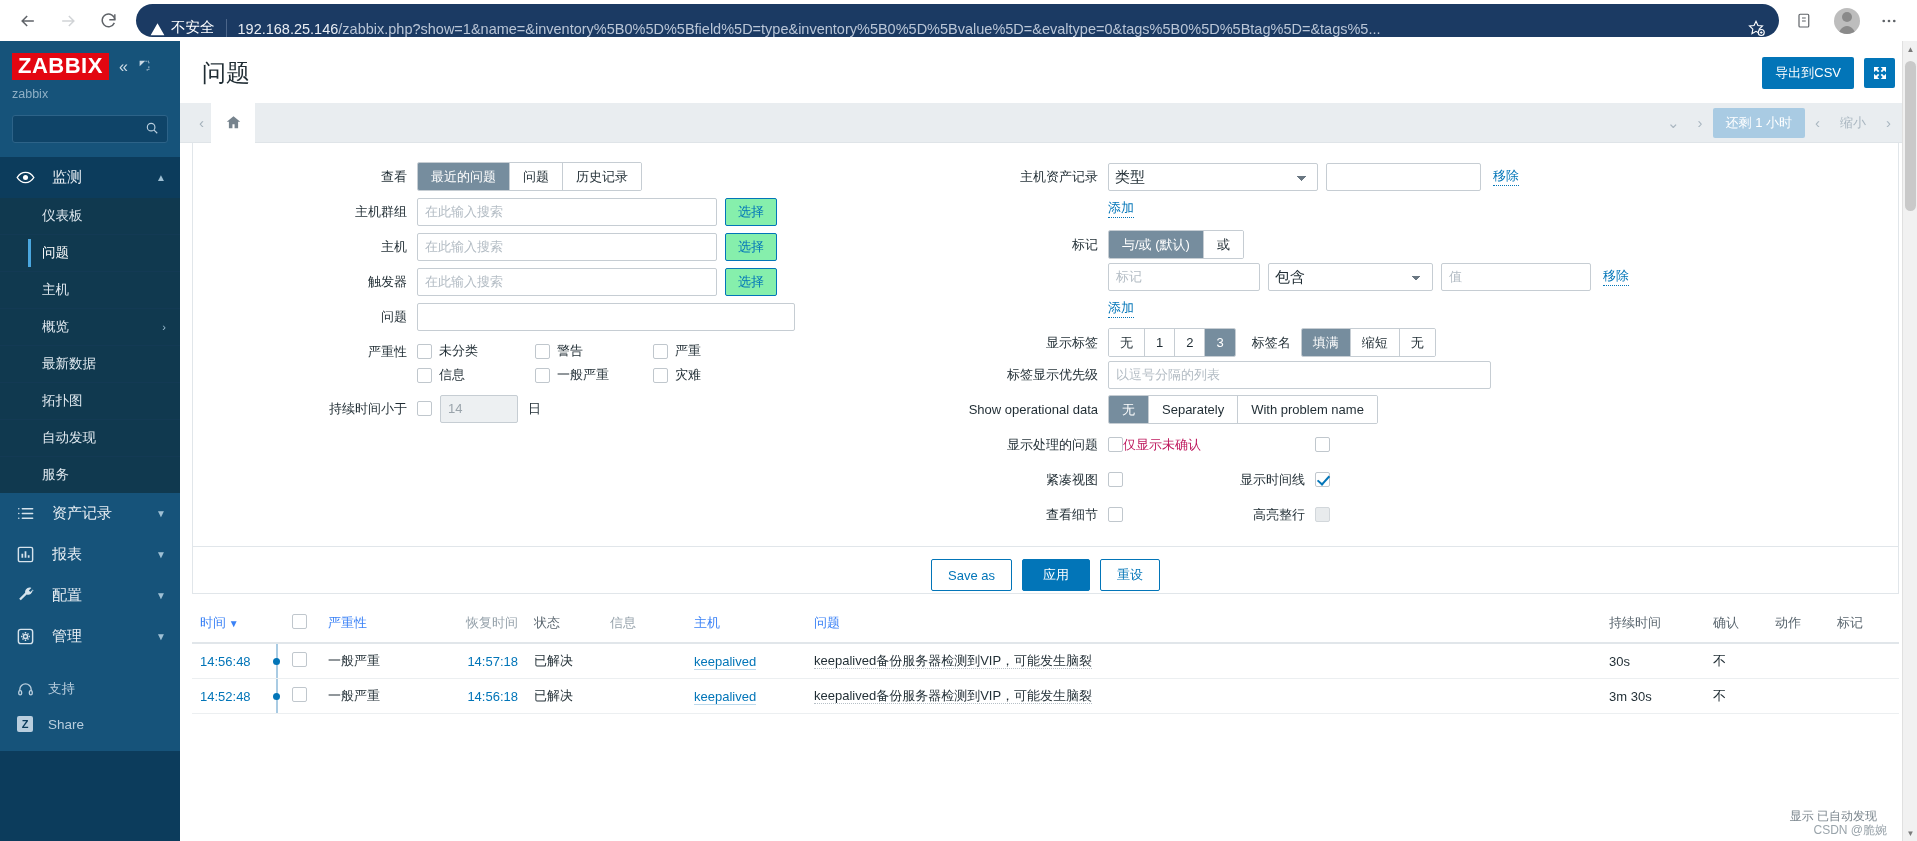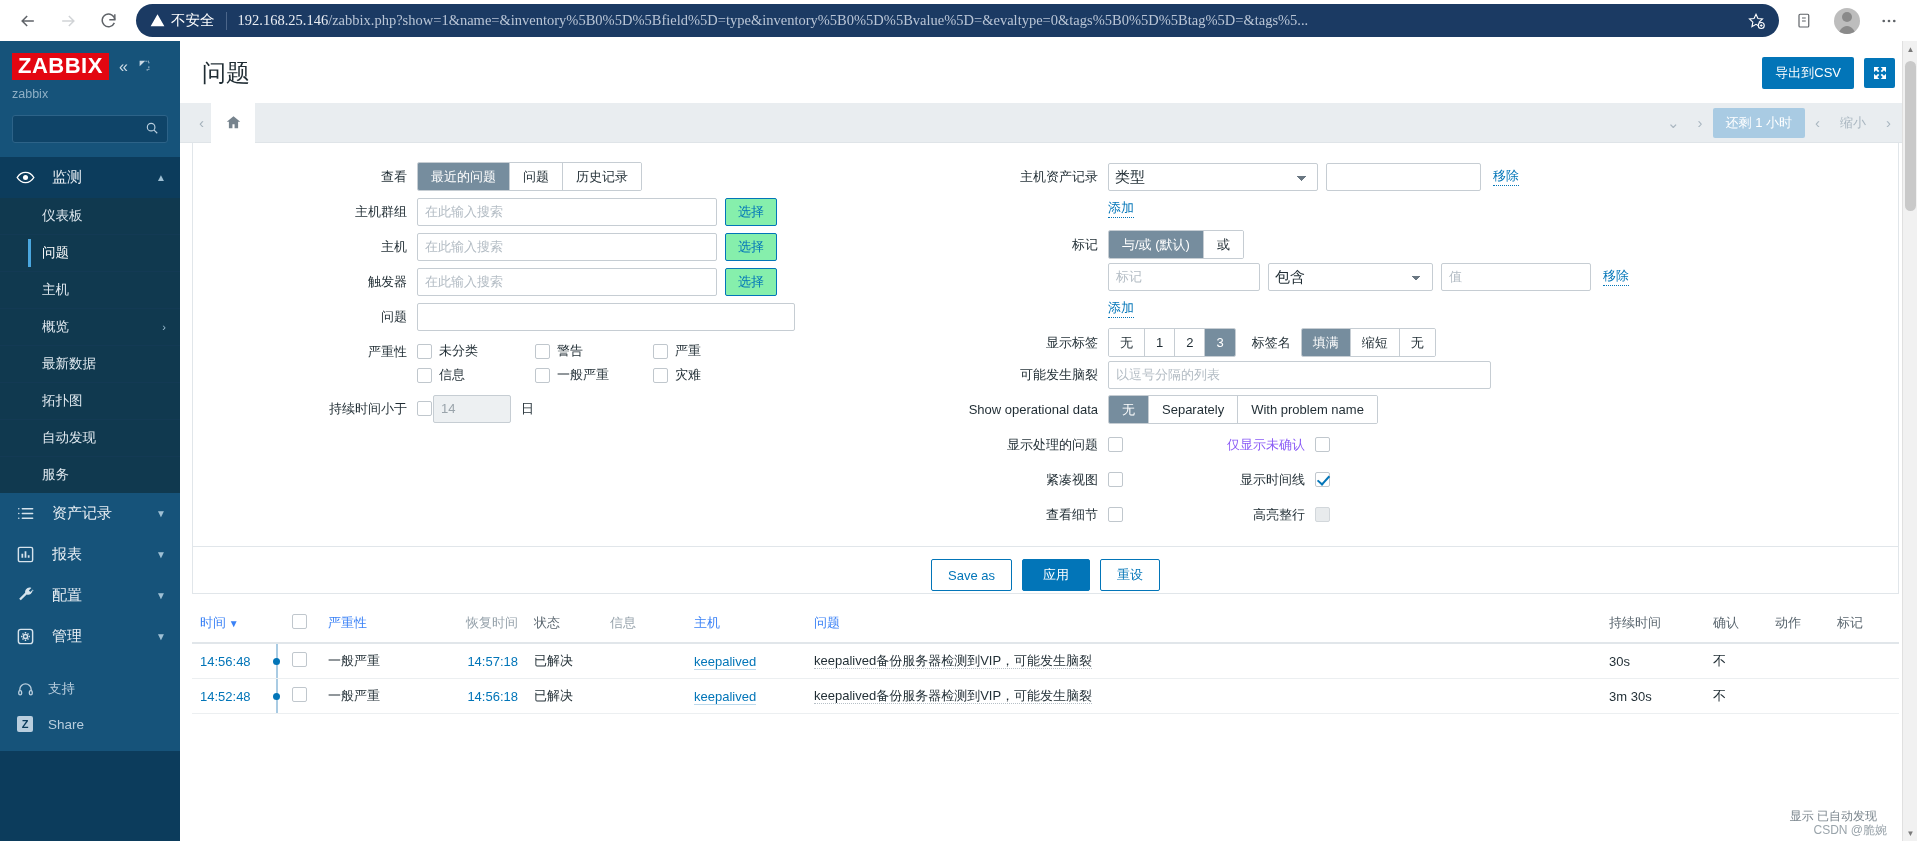--- a/index.html
+++ b/index.html
@@ -21,26 +21,25 @@
     width: 40px; height: 34px;
     display: flex; align-items: center; justify-content: center;
     color: #5f6368; flex: 0 0 auto;
   }
   .nav-btn.disabled { opacity: .45; }
   .nav-btn svg { display:block; }
   .omnibox {
     flex: 1 1 auto; height: 33px;
     background: #1b3a63;
     border-radius: 17px;
-    display: flex; align-items: center;
+    display: flex; align-items: flex-end;
     margin: 0 6px 0 8px;
     padding: 0 14px 0 14px;
     overflow: hidden;
     min-width: 0;
-    font-family: Liberation Serif, serif;
   }
   .warn-icon { color: #f5f5f5; font-size: 15px; margin-right: 6px; display:flex; align-items:center;}
   .warn-text { color: #ffffff; font-size: 14.5px; white-space: nowrap; }
   .omni-sep { width:1px; height:18px; background:#4c668a; margin:0 11px; flex:0 0 auto;}
   .omni-url {
     color: #b9c5d6; font-size: 14.5px;
     white-space: nowrap; overflow: hidden;
     flex: 1 1 auto; min-width: 0;
   }
   .omni-url .host { color: #e9edf3; }
@@ -579,21 +578,21 @@
                 <span class="cbx"></span>
                 <span class="cbx-label">灾难</span>
               </label>
             </div>
           </div>
         </div>
 
         <div class="frow" style="padding-top:6px;">
           <div class="flabel">持续时间小于</div>
           <span class="cbx"></span>
-          <input class="inp" style="width: 78px; margin-left: 1px; background: rgb(237, 240, 242); color: rgb(154, 164, 171);" readonly="" value="14">
+          <input class="inp" style="width: 78px; margin-left: 8px; background: rgb(237, 240, 242); color: rgb(154, 164, 171);" readonly="" value="14">
           <span style="font-size:13px;color:#1f2c33;margin-left:10px;">日</span>
         </div>
       </div>
 
       <div class="fcol fcol-right">
 
         <div class="frow">
           <div class="flabel">主机资产记录</div>
           <select class="sel-inp" style="width:210px;">
             <option>类型</option>
@@ -640,37 +639,37 @@
           </div>
           <div style="font-size:13px;color:#1f2c33;margin:0 10px 0 16px;">标签名</div>
           <div class="seg narrow">
             <span class="on">填满</span>
             <span>缩短</span>
             <span>无</span>
           </div>
         </div>
 
         <div class="frow">
-          <div class="flabel">可能发生脑裂</div>
+          <div class="flabel">标签显示优先级</div>
           <input class="inp" style="width: 383px;" placeholder="以逗号分隔的列表">
         </div>
 
         <div class="frow">
           <div class="flabel">Show operational data</div>
           <div class="seg">
             <span class="on">无</span>
             <span>Separately</span>
             <span>With problem name</span>
           </div>
         </div>
 
         <div class="frow">
           <div class="flabel">显示处理的问题</div>
           <span class="cbx"></span>
-          <div style="font-size:13px;color:#8b5cf6;width:192px;text-align:right;padding-right:10px;">仅显示未确认</div>
+          <div style="font-size:13px;color:#be185d;width:192px;text-align:left;padding-right:10px;">仅显示未确认</div>
           <span class="cbx"></span>
         </div>
 
         <div class="frow">
           <div class="flabel">紧凑视图</div>
           <span class="cbx"></span>
           <div style="font-size:13px;color:#1f2c33;width:192px;text-align:right;padding-right:10px;">显示时间线</div>
           <span class="cbx checked"></span>
         </div>
 

